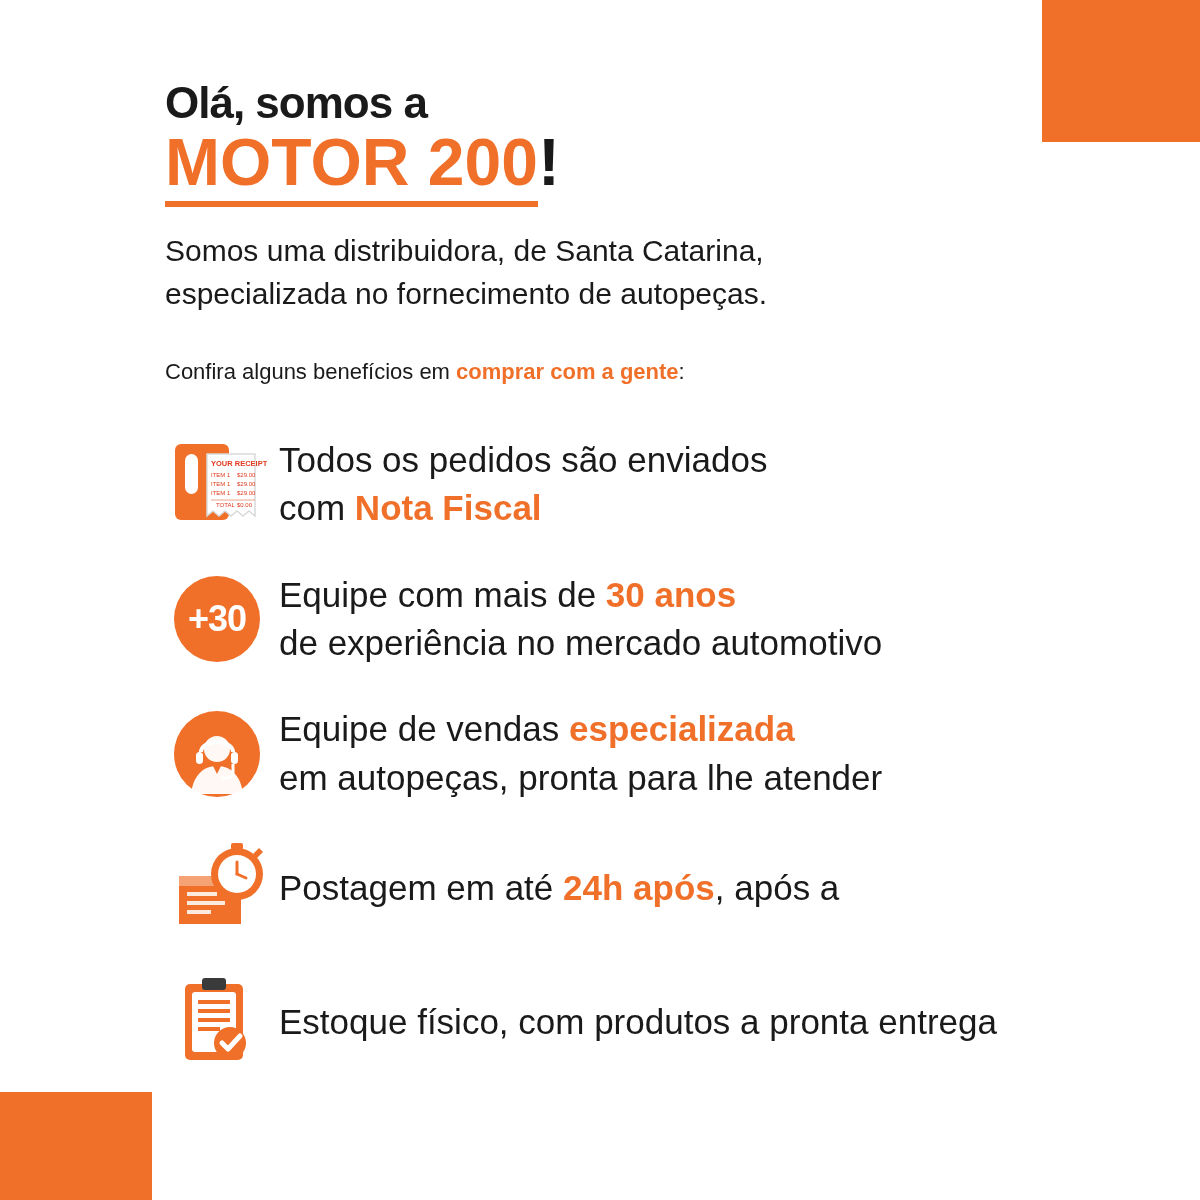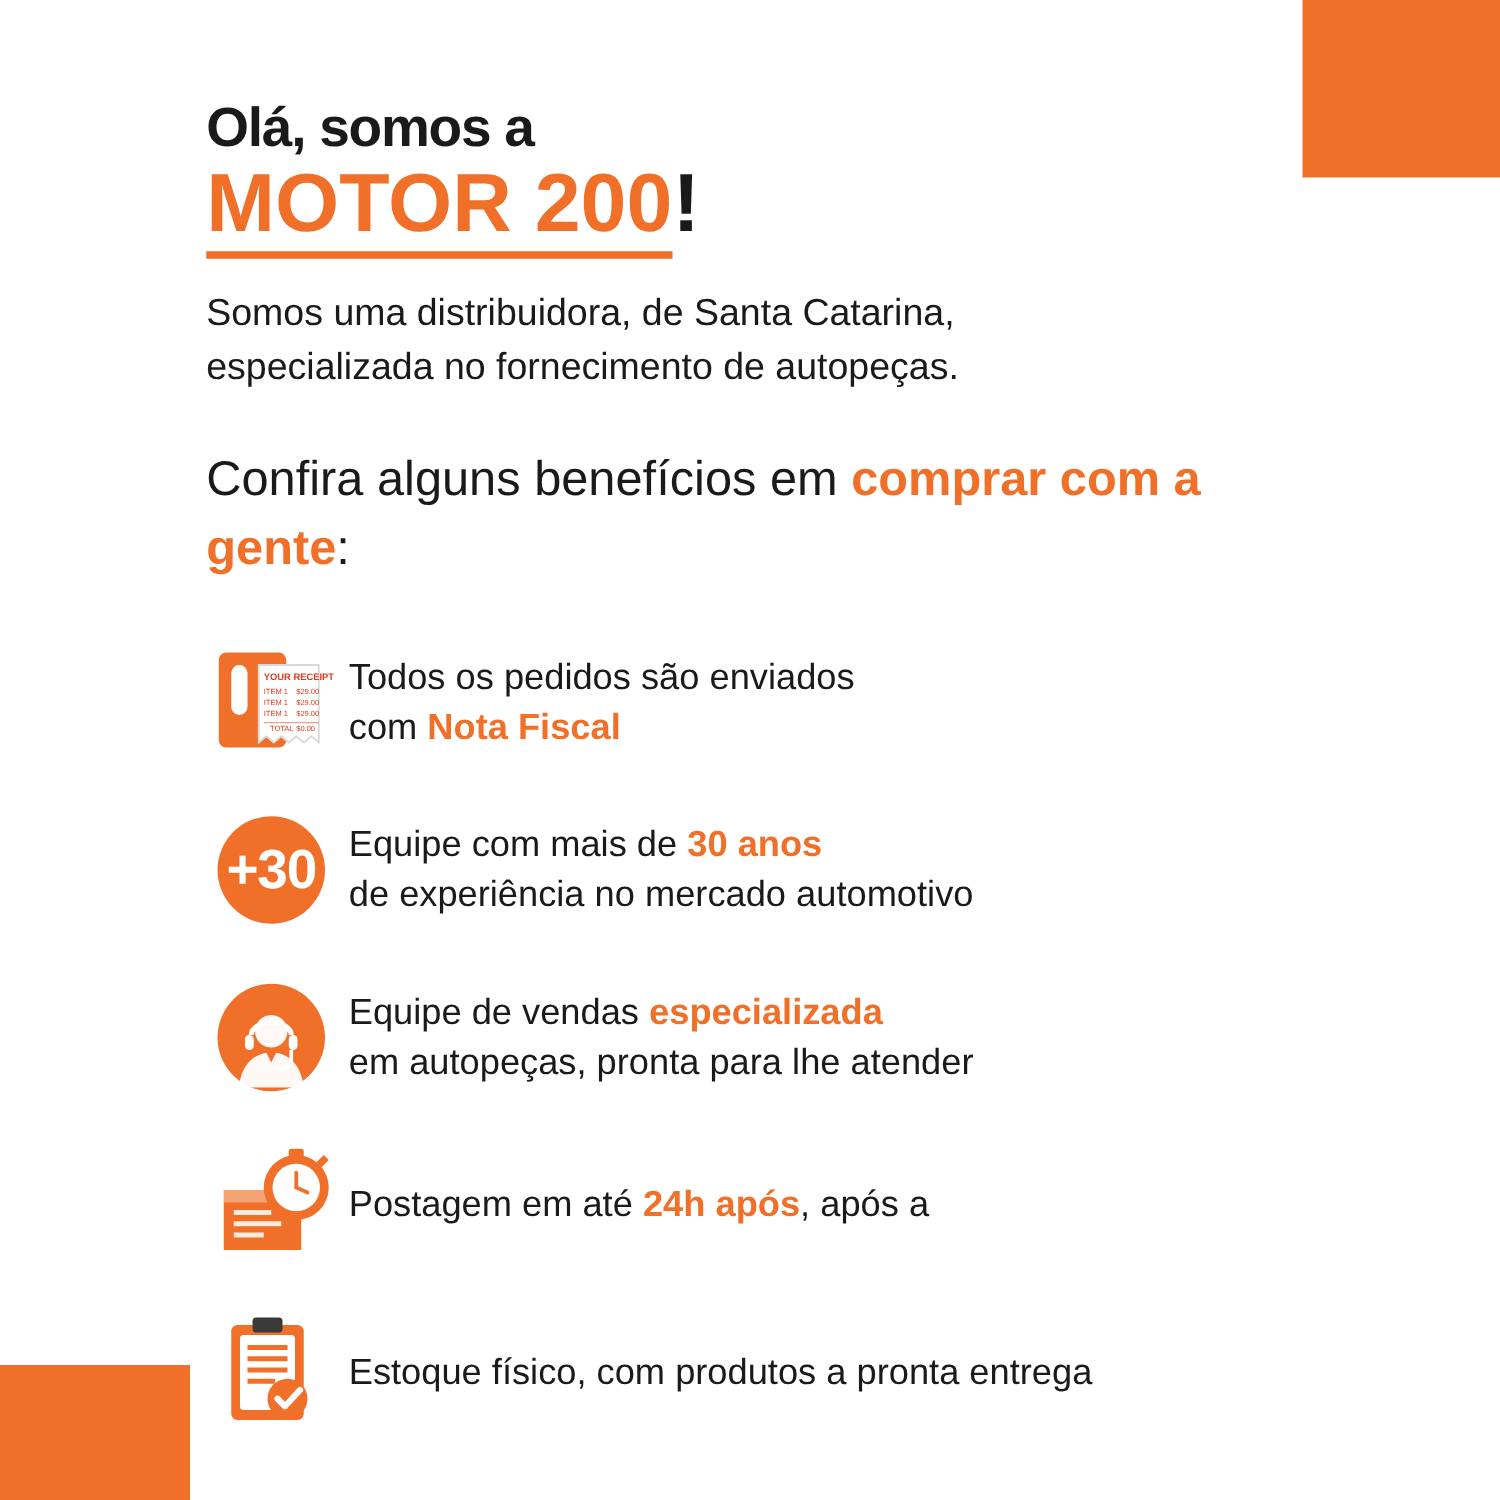--- a/index.html
+++ b/index.html
@@ -69,21 +69,21 @@
     color: #1a1a1a;
   }
   .intro {
     font-size: 30px;
     color: #1a1a1a;
     line-height: 1.42;
     max-width: 860px;
   }
   .benefit-lead {
     margin-top: 42px;
-    font-size: 39px;
+    font-size: 22px;
     color: #1a1a1a;
     line-height: 1.4;
   }
   .benefit-lead .hl {
     color: #f0702a;
     font-weight: bold;
   }
   .benefits {
     margin-top: 48px;
   }
@@ -99,42 +99,42 @@
   .benefit-icon {
     width: 104px;
     min-width: 104px;
     height: 96px;
     position: relative;
     display: flex;
     align-items: center;
     justify-content: center;
   }
   .benefit-text {
-    font-size: 29px;
+    font-size: 35px;
     color: #1a1a1a;
     line-height: 1.38;
     padding-left: 10px;
   }
   .benefit-text .hl {
     color: #f0702a;
     font-weight: bold;
   }
   .circle {
     width: 86px;
     height: 86px;
     border-radius: 50%;
     background: #f0702a;
     display: flex;
     align-items: center;
     justify-content: center;
     position: relative;
   }
   .badge-30 {
     color: #ffffff;
-    font-size: 44px;
+    font-size: 36px;
     font-weight: bold;
     letter-spacing: -1px;
     line-height: 1;
   }
 </style>
 </head>
 <body>
 
 <div class="page">
 

